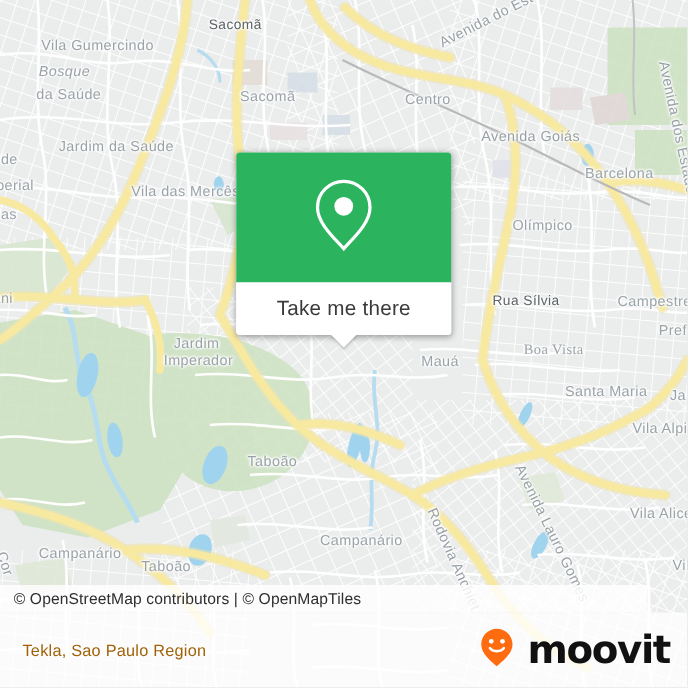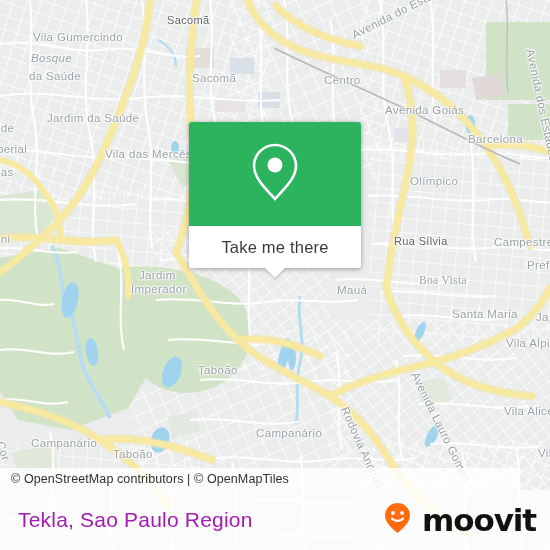--- a/index.html
+++ b/index.html
@@ -66,21 +66,21 @@
     font-size:12.5px;color:#2f2f2f;
     padding-left:11px;box-sizing:border-box;
     letter-spacing:.1px;
   }
   #footer{
     position:absolute;left:0;top:490px;width:550px;height:60px;
     background:rgba(255,255,255,.80);
     display:flex;align-items:center;justify-content:space-between;
     padding:0 14px 0 18px;box-sizing:border-box;
   }
-  #place{font-size:21px;color:#a21caf;letter-spacing:.2px;}
+  #place{font-size:13px;color:#a16207;letter-spacing:.2px;}
   #brand{display:flex;align-items:center;gap:11px;}
   #brand-word{
     font-size:31px;font-weight:bold;color:#111;letter-spacing:-1.1px;
     font-family:"DejaVu Sans","Liberation Sans",sans-serif;
   }
 </style>
 </head>
 <body>
 
 <div id="app">

